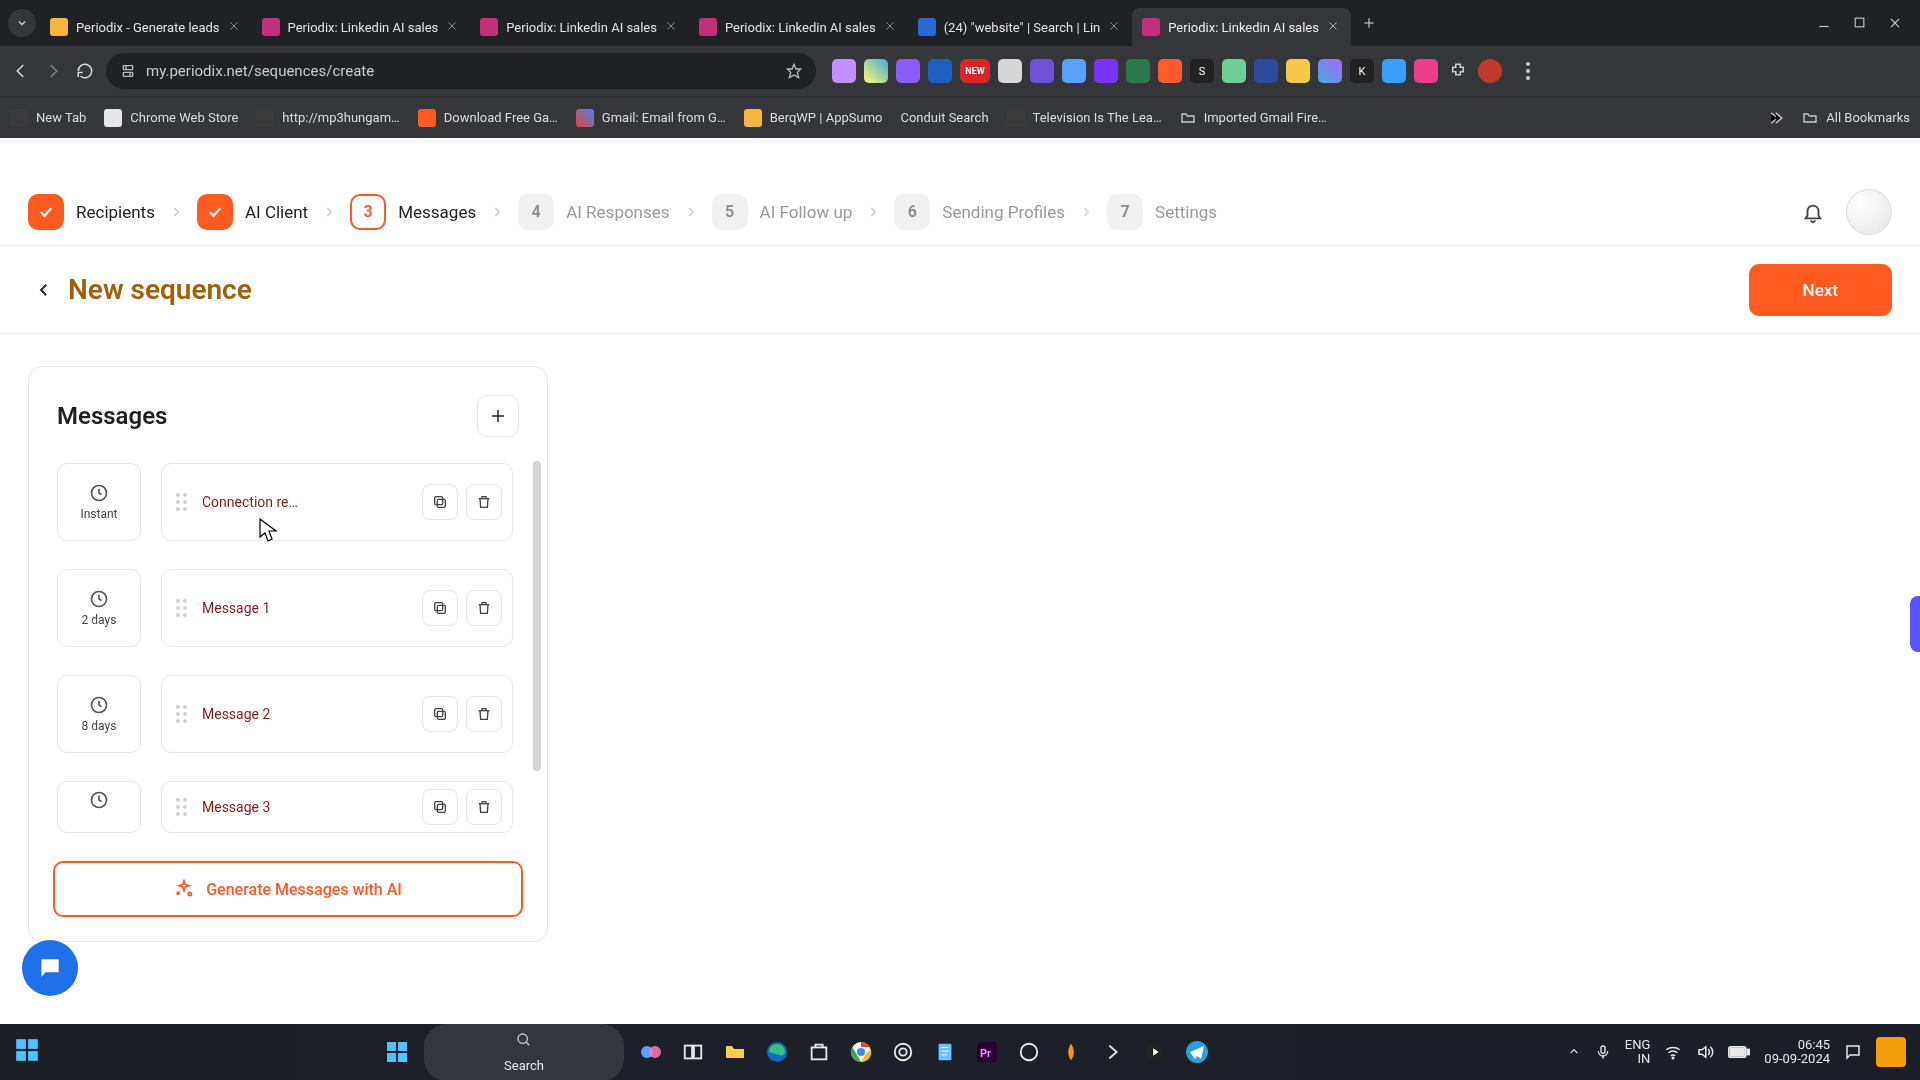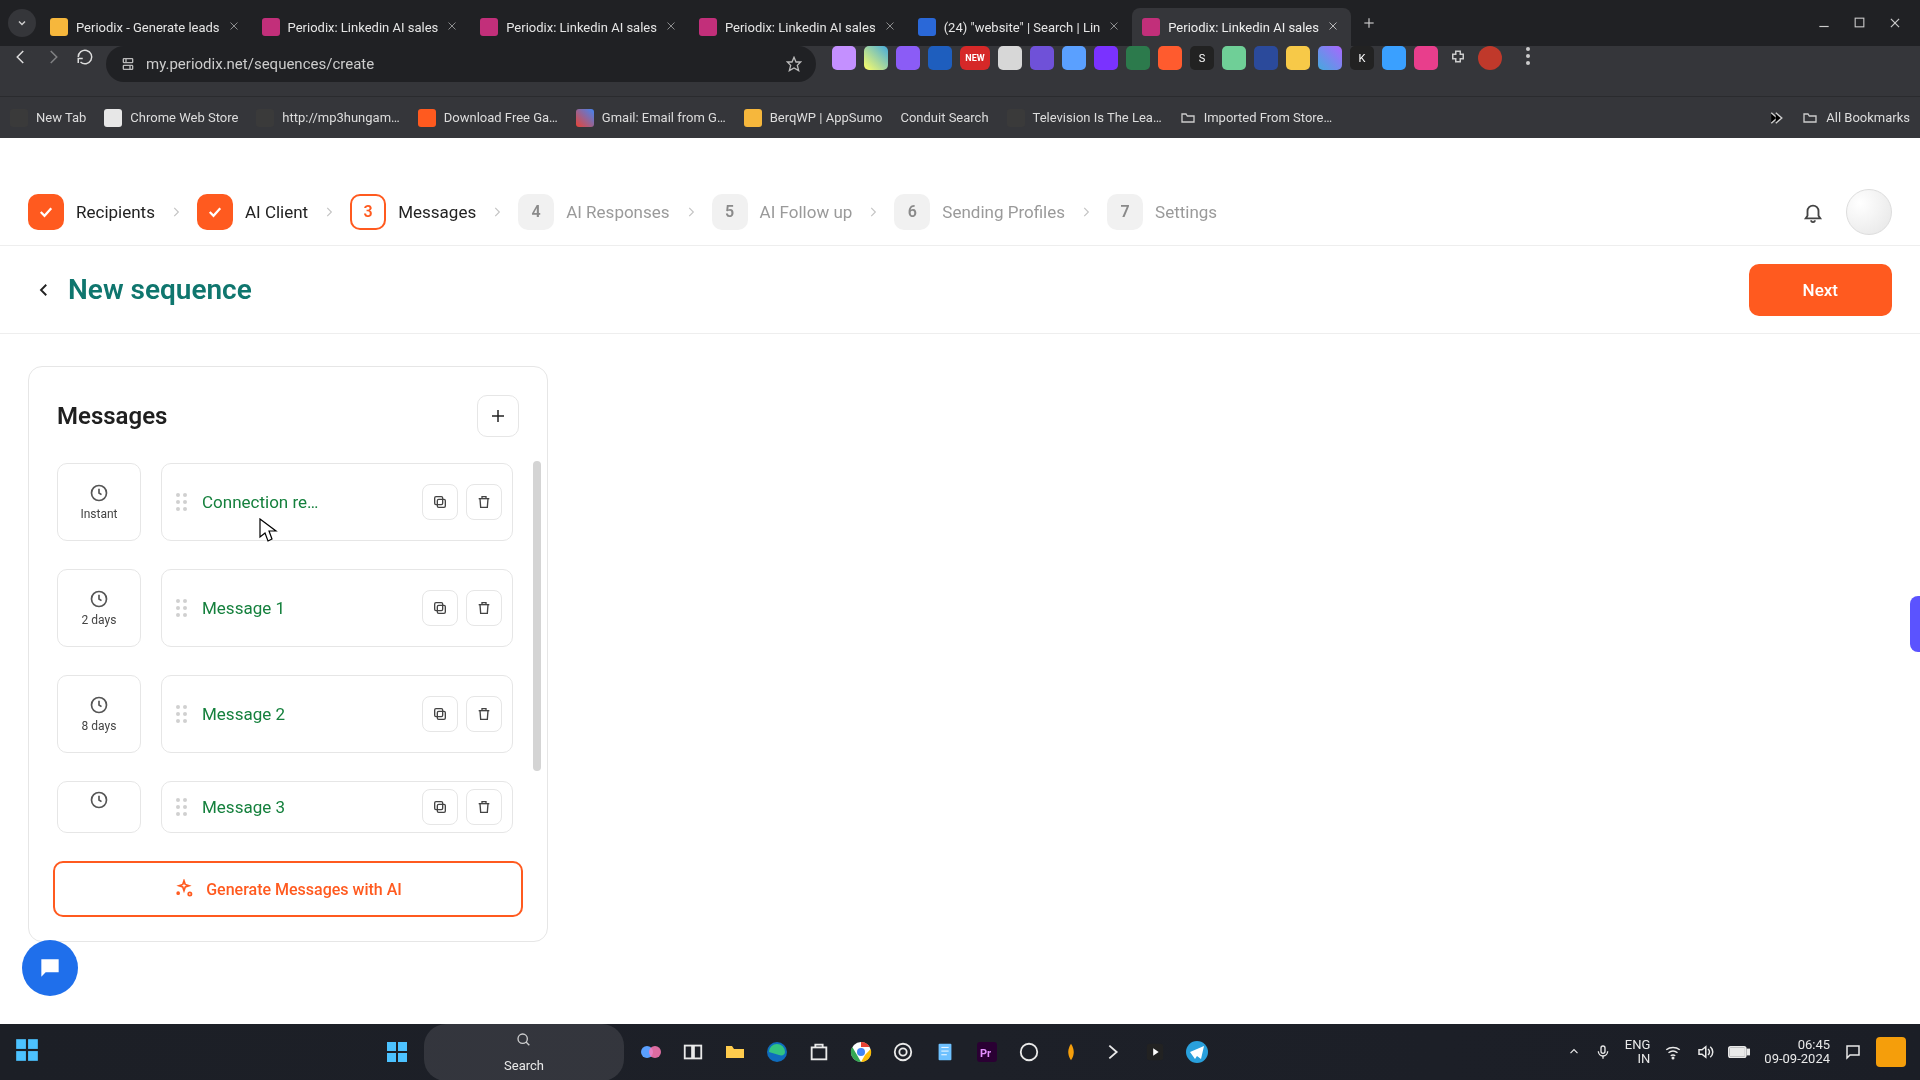--- a/index.html
+++ b/index.html
@@ -10,21 +10,21 @@
   .tab { display: flex; align-items: center; padding: 0 10px; height: 38px; margin-top: 8px; border-radius: 8px 8px 0 0; font-size: 13px; color: #e5e5e5; min-width: 0; max-width: 260px; gap: 8px; cursor: pointer; }
   .tab.active { background: #35363a; color: #eee; }
   .tab .favicon { width: 18px; height: 18px; border-radius: 3px; flex-shrink: 0; }
   .tab .title { white-space: nowrap; overflow: hidden; text-overflow: ellipsis; flex: 1; }
   .tab .close { width: 14px; height: 14px; flex-shrink: 0; opacity: .7; }
   .tabs-dropdown { width: 28px; height: 28px; border-radius: 50%; background: #35363a; display: flex; align-items: center; justify-content: center; margin-right: 4px; }
   .new-tab-btn { width: 28px; height: 28px; display: flex; align-items: center; justify-content: center; color: #bbb; margin-left: 4px; cursor: pointer; }
   .window-controls { margin-left: auto; display: flex; gap: 22px; padding-right: 10px; color: #bbb; }
   .window-controls span { cursor: pointer; }
 
-  .addr-bar { background: #35363a; height: 50px; display: flex; align-items: flex-start; padding: 0 10px; gap: 10px; }
+  .addr-bar { background: #35363a; height: 50px; display: flex; align-items: center; padding: 0 10px; gap: 10px; }
   .addr-bar .nav-icon { width: 22px; height: 22px; display:flex; align-items:center; justify-content:center; color:#ccc; cursor:pointer; }
   .addr-bar .nav-icon.disabled { opacity: .45; }
   .url-box { flex: 0 1 710px; background: #202124; border-radius: 22px; height: 36px; display: flex; align-items: center; padding: 0 14px; gap: 10px; color: #ccc; font-size: 15px; }
   .url-box .star { margin-left: auto; }
   .ext-row { display: flex; align-items: center; gap: 8px; margin-left: 6px; }
   .ext { width: 24px; height: 24px; border-radius: 5px; display:flex; align-items:center; justify-content:center; font-size:11px; color:#fff; cursor:pointer; }
   .ext.pill { border-radius: 6px; width: 30px; font-size:9px; font-weight:700; }
 
   .chrome-menu { width: 20px; height: 20px; display:flex; flex-direction:column; gap:3px; align-items:center; justify-content:center; margin-left: 6px; cursor:pointer; }
   .chrome-menu span { width:4px; height:4px; background:#ccc; border-radius:50%; }
@@ -44,40 +44,40 @@
   .step-badge.todo { background:#f1f1f1; color:#8a8a8a; }
   .step-label { font-size:17px; color:#222; }
   .step-label.muted { color:#9a9a9a; }
   .step-sep { color:#c4c4c4; }
   .stepper .right-icons { margin-left:auto; display:flex; align-items:center; gap: 22px; }
   .bell { width:22px; height:22px; color:#444; }
   .avatar { width:46px; height:46px; border-radius:50%; background: radial-gradient(circle at 30% 30%, #fff, #e5e5e5); border:1px solid #ddd; }
 
   .header-row { height: 88px; display:flex; align-items:center; padding: 0 28px; border-bottom: 1px solid #eee; }
   .back-btn { width:32px; height:32px; display:flex; align-items:center; justify-content:center; cursor:pointer; color:#222; }
-  .page-title { font-size: 28px; font-weight: 600; color:#0f766e; margin-left: 8px; }
+  .page-title { font-size: 28px; font-weight: 600; color:#a16207; margin-left: 8px; }
   .next-btn { margin-left:auto; background:#ff5a1f; color:#fff; font-size:17px; font-weight:500; padding: 16px 54px; border:none; border-radius:10px; cursor:pointer; }
 
   .content { padding: 32px 28px; }
   .panel { width: 520px; border: 1px solid #e6e6e6; border-radius: 14px; background:#fff; }
   .panel-head { display:flex; align-items:center; justify-content:space-between; padding: 28px 28px 12px 28px; }
   .panel-title { font-size: 24px; font-weight: 600; color:#1f1f1f; }
   .add-btn { width:42px; height:42px; border:1px solid #e6e6e6; border-radius:10px; display:flex; align-items:center; justify-content:center; cursor:pointer; color:#222; font-size:22px; }
 
   .panel-body { padding: 14px 10px 14px 28px; position:relative; }
   .scroll-area { max-height: 370px; overflow:hidden; padding-right: 24px; }
   .timeline-row { display:flex; gap:20px; align-items:stretch; margin-bottom: 28px; position: relative; }
   .delay-chip { width:84px; border:1px solid #e6e6e6; border-radius:10px; display:flex; flex-direction:column; align-items:center; justify-content:center; gap:4px; padding:14px 16px; background:#fff; }
   .delay-chip .clock { width:20px; height:20px; color:#555; }
   .delay-chip .dlabel { font-size:12px; color:#444; }
   .msg-card { flex:1; border:1px solid #e6e6e6; border-radius:10px; display:flex; align-items:center; padding: 0 10px 0 14px; height: 78px; background:#fff; }
   .drag-handle { width:14px; display:flex; flex-direction:column; gap:3px; margin-right: 12px; opacity:.45; }
   .drag-handle i { display:block; width:4px; height:4px; background:#999; border-radius:50%; }
   .drag-handle .pair { display:flex; gap:3px; }
-  .msg-title { font-size:17px; color:#15803d; white-space:nowrap; overflow:hidden; text-overflow:ellipsis; flex:1; }
+  .msg-title { font-size:14px; color:#7f1d1d; white-space:nowrap; overflow:hidden; text-overflow:ellipsis; flex:1; }
   .card-action { width:36px; height:36px; border:1px solid #e6e6e6; border-radius:8px; display:flex; align-items:center; justify-content:center; margin-left:8px; cursor:pointer; color:#444; }
 
   .scroll-thumb { position:absolute; right:6px; top:12px; width:8px; height:310px; background:#d4d4d4; border-radius:4px; }
 
   .gen-btn { margin: 14px 24px 24px 24px; border:2px solid #ff5a1f; color:#ff5a1f; background:#fff; border-radius:10px; height:56px; display:flex; align-items:center; justify-content:center; gap:12px; font-size:16px; font-weight:500; cursor:pointer; width: calc(100% - 48px); }
   .gen-btn .spark { width:20px; height:20px; }
 
   .chat-bubble { position:absolute; left: 22px; bottom: 84px; width:56px; height:56px; border-radius:50%; background:#1f6feb; display:flex; align-items:center; justify-content:center; color:#fff; cursor:pointer; }
 
   .side-btn { position:absolute; right:0; top: 596px; width:10px; height:56px; background:#5b53ff; border-radius: 8px 0 0 8px; }
@@ -297,21 +297,21 @@
       <span>Conduit Search</span>
     </div>
   <div class="bk">
       <span class="bfav fav-dark"></span>
       <span>Television Is The Lea…</span>
     </div>
   <div class="bk">
       <svg width="16" height="16" viewBox="0 0 24 24" fill="none" stroke="#ccc" stroke-width="2">
         <path d="M3 6h6l2 3h10v9H3z"></path>
       </svg>
-      <span>Imported From Store…</span>
+      <span>Imported Gmail Fire…</span>
     </div>
 
   <div class="right">
     <span>
         <svg width="18" height="18" viewBox="0 0 24 24" stroke="#ccc" stroke-width="2">
           <polyline points="7 5 15 12 7 19"></polyline>
           <polyline points="13 5 21 12 13 19"></polyline>
         </svg>
       </span>
     <div class="bk">

